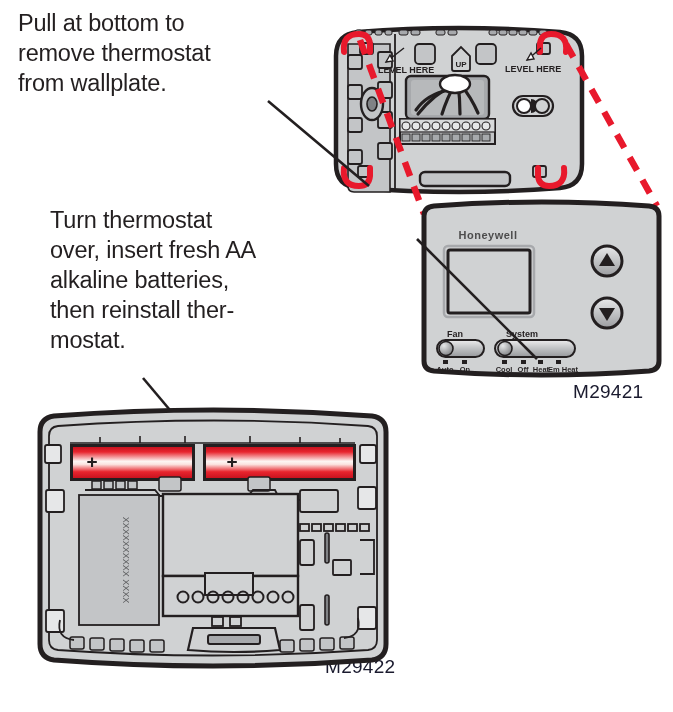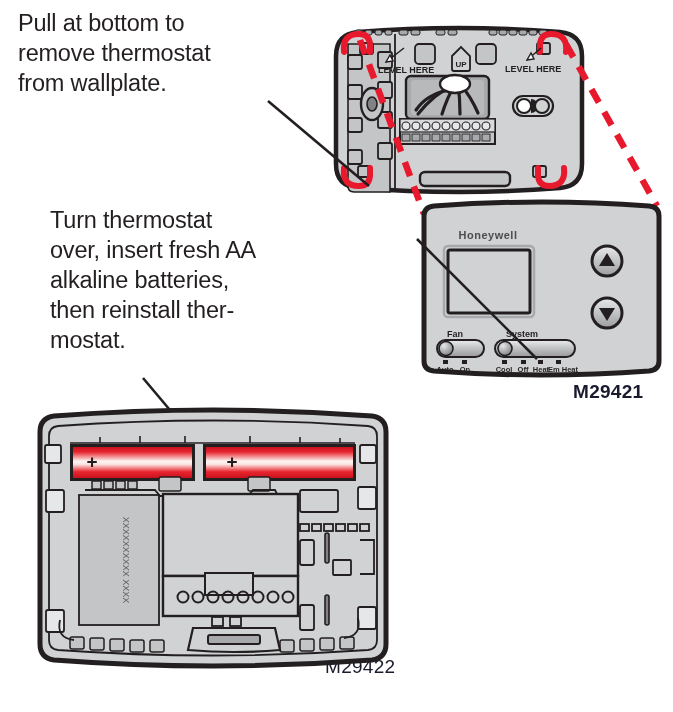--- a/index.html
+++ b/index.html
@@ -4,21 +4,21 @@
 <style>
   html,body{margin:0;padding:0;background:#fff;}
   body{width:673px;height:712px;position:relative;overflow:hidden;
        font-family:"Liberation Sans",sans-serif;color:#231f20;}
   .stage{position:absolute;inset:0;}
   .instr{position:absolute;font-size:23.5px;line-height:30px;font-weight:400;
          color:#231f20;letter-spacing:-0.2px;white-space:pre-line;}
   #instr-1{left:18px;top:8px;width:300px;}
   #instr-2{left:18px;top:205px;width:300px;margin-left:32px;}
   .mcode{position:absolute;font-size:19px;color:#1a1a2e;letter-spacing:0.3px;}
-  #mcode-1{left:573px;top:381px;font-weight:bold;}
+  #mcode-1{left:573px;top:381px;}
   #mcode-2{left:325px;top:656px;}
   svg.art{position:absolute;left:0;top:0;width:673px;height:712px;overflow:visible;}
 </style>
 </head>
 <body>
 
 <div class="stage">
 
   <div class="instr" id="instr-1">Pull at bottom to
 remove thermostat

